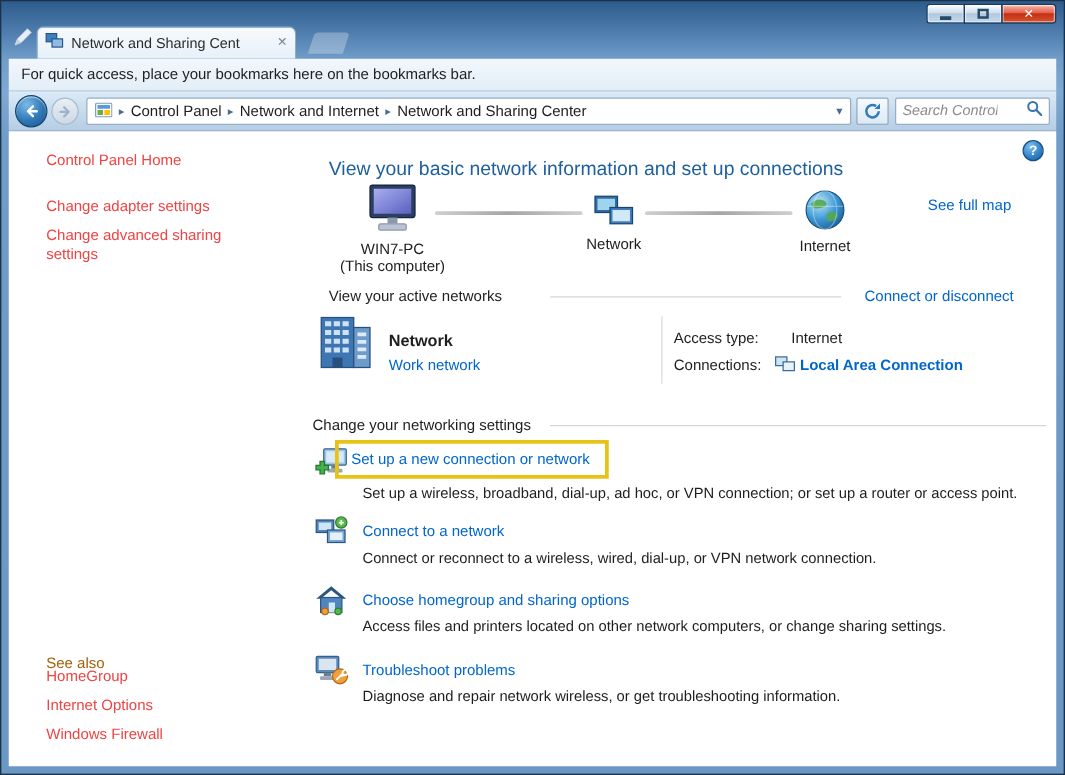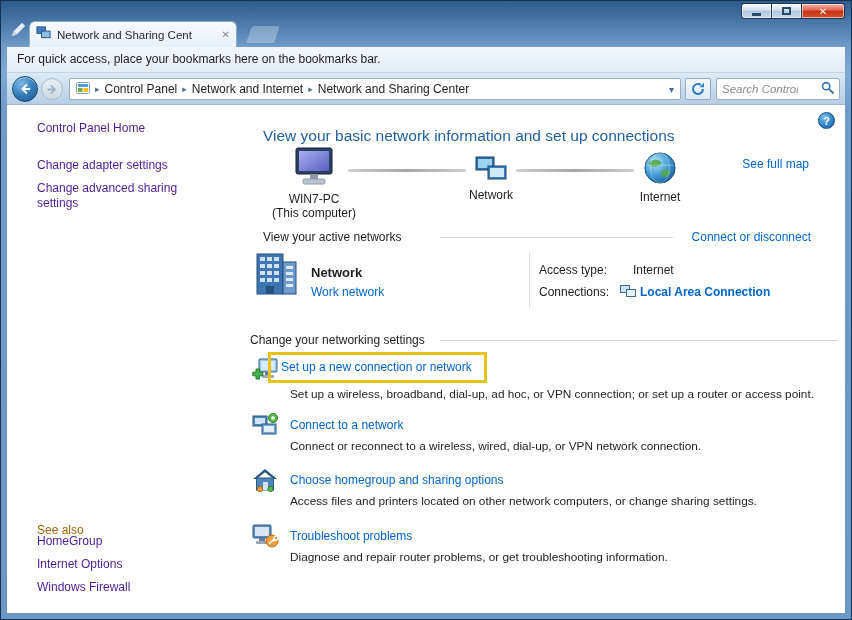--- a/index.html
+++ b/index.html
@@ -53,21 +53,21 @@
     display:flex; align-items:center; justify-content:center; }
   .searchbox{ position:absolute; right:5px; top:5px; width:124px; height:22px; background:#fff;
     border:1px solid #96aec5; border-radius:2px; display:flex; align-items:center; padding:0 5px;gap:23px; }
   .searchbox input{ flex:1; min-width:0; border:none; outline:none; font-size:11.5px; font-style:italic;
     color:#6e6e6e; font-family:"Liberation Sans",sans-serif; background:transparent; }
   .searchbox input::placeholder{ color:#8a8a8a; font-style:italic; }
 
   
   .bodyarea{ position:absolute; top:104px; left:6px; right:6px; bottom:6px; background:#fff; display:flex; }
   .sidebar{ position:relative; width:219px; flex:none; font-size:12px; }
-  .side-link{ position:absolute; left:30px; color:#4c1d95; cursor:pointer; }
+  .side-link{ position:absolute; left:30px; color:#ef4444; cursor:pointer; }
   .side-home{ top:16px; }
   .side-adapter{ top:53px; }
   .side-sharing{ top:76px; width:160px; line-height:15px; }
   .side-seealso{ top:406px; color:#a16207;margin-top:12px; }
   .side-homegroup{ top:429px; }
   .side-inetopt{ top:452px; }
   .side-firewall{ top:475px; }
 
   .content{ position:relative; flex:1; font-size:12px; color:#1e1e1e; }
   .help{ position:absolute; right:10px; top:7px; width:17px; height:17px; border-radius:50%;
@@ -358,17 +358,17 @@
         <svg width="28" height="26" viewBox="0 0 28 26">
           <rect x="2" y="2" width="18" height="13" rx="1" fill="#5c8ab8" stroke="#33618f"></rect>
           <rect x="4" y="4" width="14" height="9" fill="#d9e6f2"></rect>
           <rect x="8" y="15" width="6" height="3" fill="#6d7f92"></rect>
           <rect x="5" y="18" width="12" height="3" rx="1" fill="#9aa7b5"></rect>
           <circle cx="21" cy="18" r="6" fill="#f0a13c" stroke="#b5681a"></circle>
           <path d="M18.5 20.5 L21 18 M21 18 l2.2-2.2 a2 2 0 1 1 1.2 1.2 Z" stroke="#ffffff" stroke-width="1.5" fill="none" stroke-linecap="round"></path>
         </svg>
       </span>
       <span class="set-title t4">Troubleshoot problems</span>
-      <span class="set-desc d4">Diagnose and repair router problems, or get troubleshooting information.</span>
+      <span class="set-desc d4">Diagnose and repair network wireless, or get troubleshooting information.</span>
 
     </div>
   </div>
 </div>
 
 </body></html>

